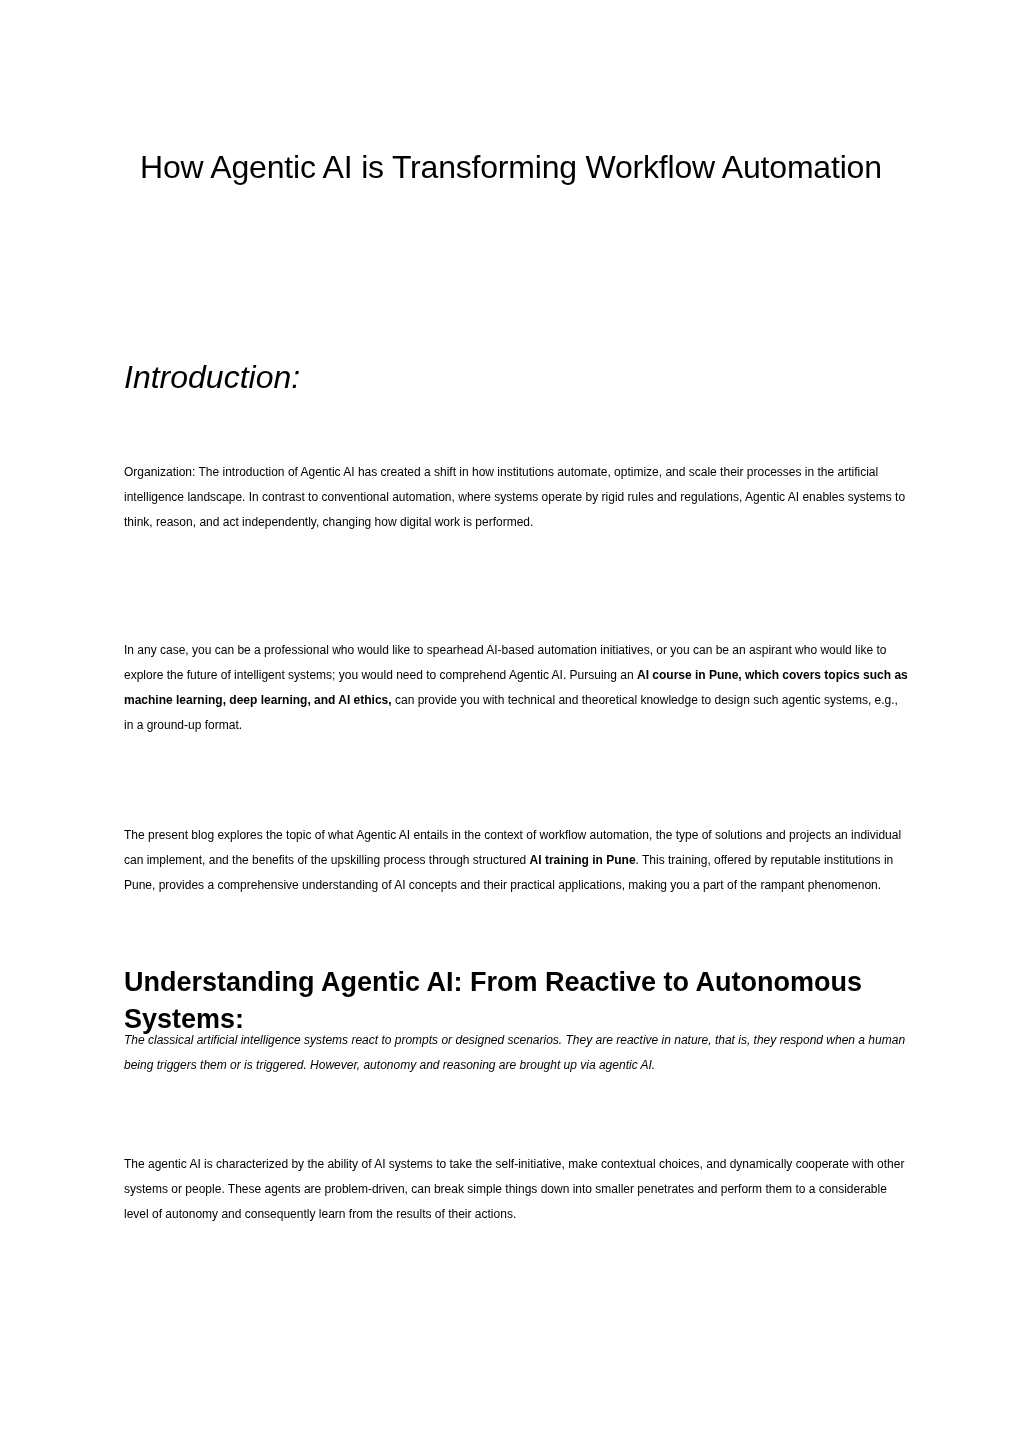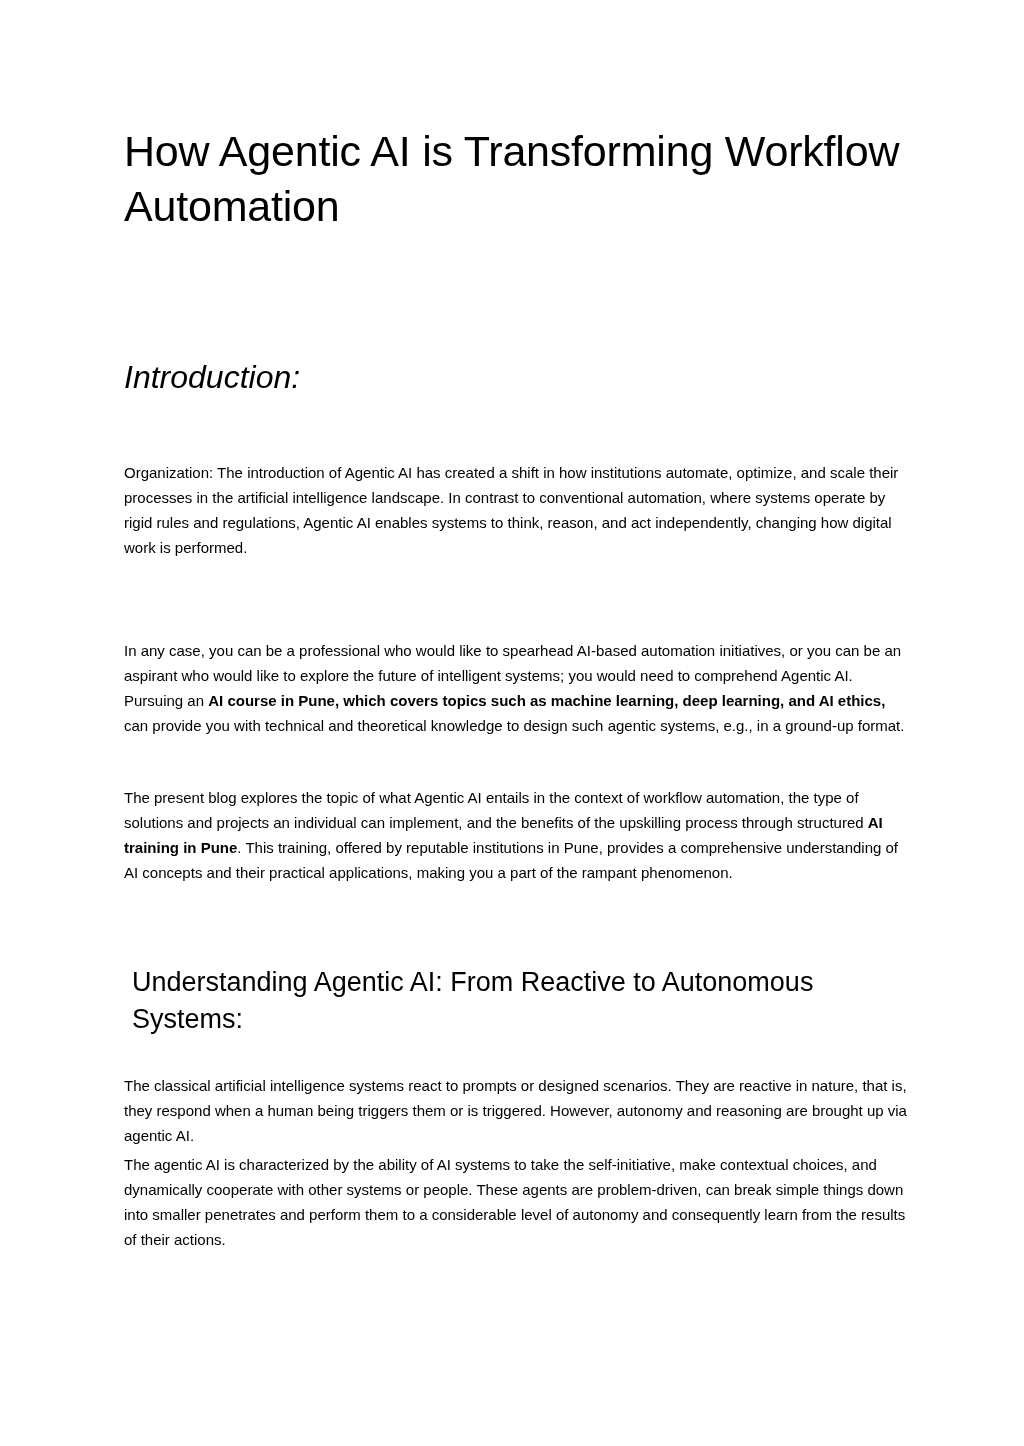--- a/index.html
+++ b/index.html
@@ -19,59 +19,59 @@
       position: absolute;
       left: 124px;
       top: 0;
       width: 790px;
     }
     .title {
       position: absolute;
       top: 124px;
       left: 0;
       width: 780px;
-      font-size: 43px;
+      font-size: 32px;
       line-height: 55px;
       font-weight: normal;
-      margin: 0;
+      margin: 16px;
       letter-spacing: -0.2px;
     }
     .h1 {
       position: absolute;
       top: 356px;
       left: 0;
       font-size: 32px;
       line-height: 42px;
       font-weight: normal;
       margin: 0;
       font-style: italic;
     }
     .h2 {
       position: absolute;
       top: 964px;
-      left: 8px;
+      left: 0;
       width: 760px;
       font-size: 27px;
       line-height: 37px;
-      font-weight: normal;
+      font-weight: bold;
       margin: 0;
     }
     .para {
       position: absolute;
       left: 0;
       width: 785px;
-      font-size: 15px;
+      font-size: 12px;
       line-height: 25px;
       margin: 0;
     }
     .para b { font-weight: bold; }
     #p1 { top: 460px; }
     #p2 { top: 610px; margin-top: 28px; }
-    #p3 { top: 785px; }
-    #p4 { top: 1073px; }
+    #p3 { top: 823px; }
+    #p4 { top: 1028px; font-style: italic; }
     #p5 { top: 1152px; }
   </style>
 </head>
 <body>
 
 <div class="page">
   <h1 class="title">How Agentic AI is Transforming Workflow Automation</h1>
 
   <h2 class="h1">Introduction:</h2>
 

